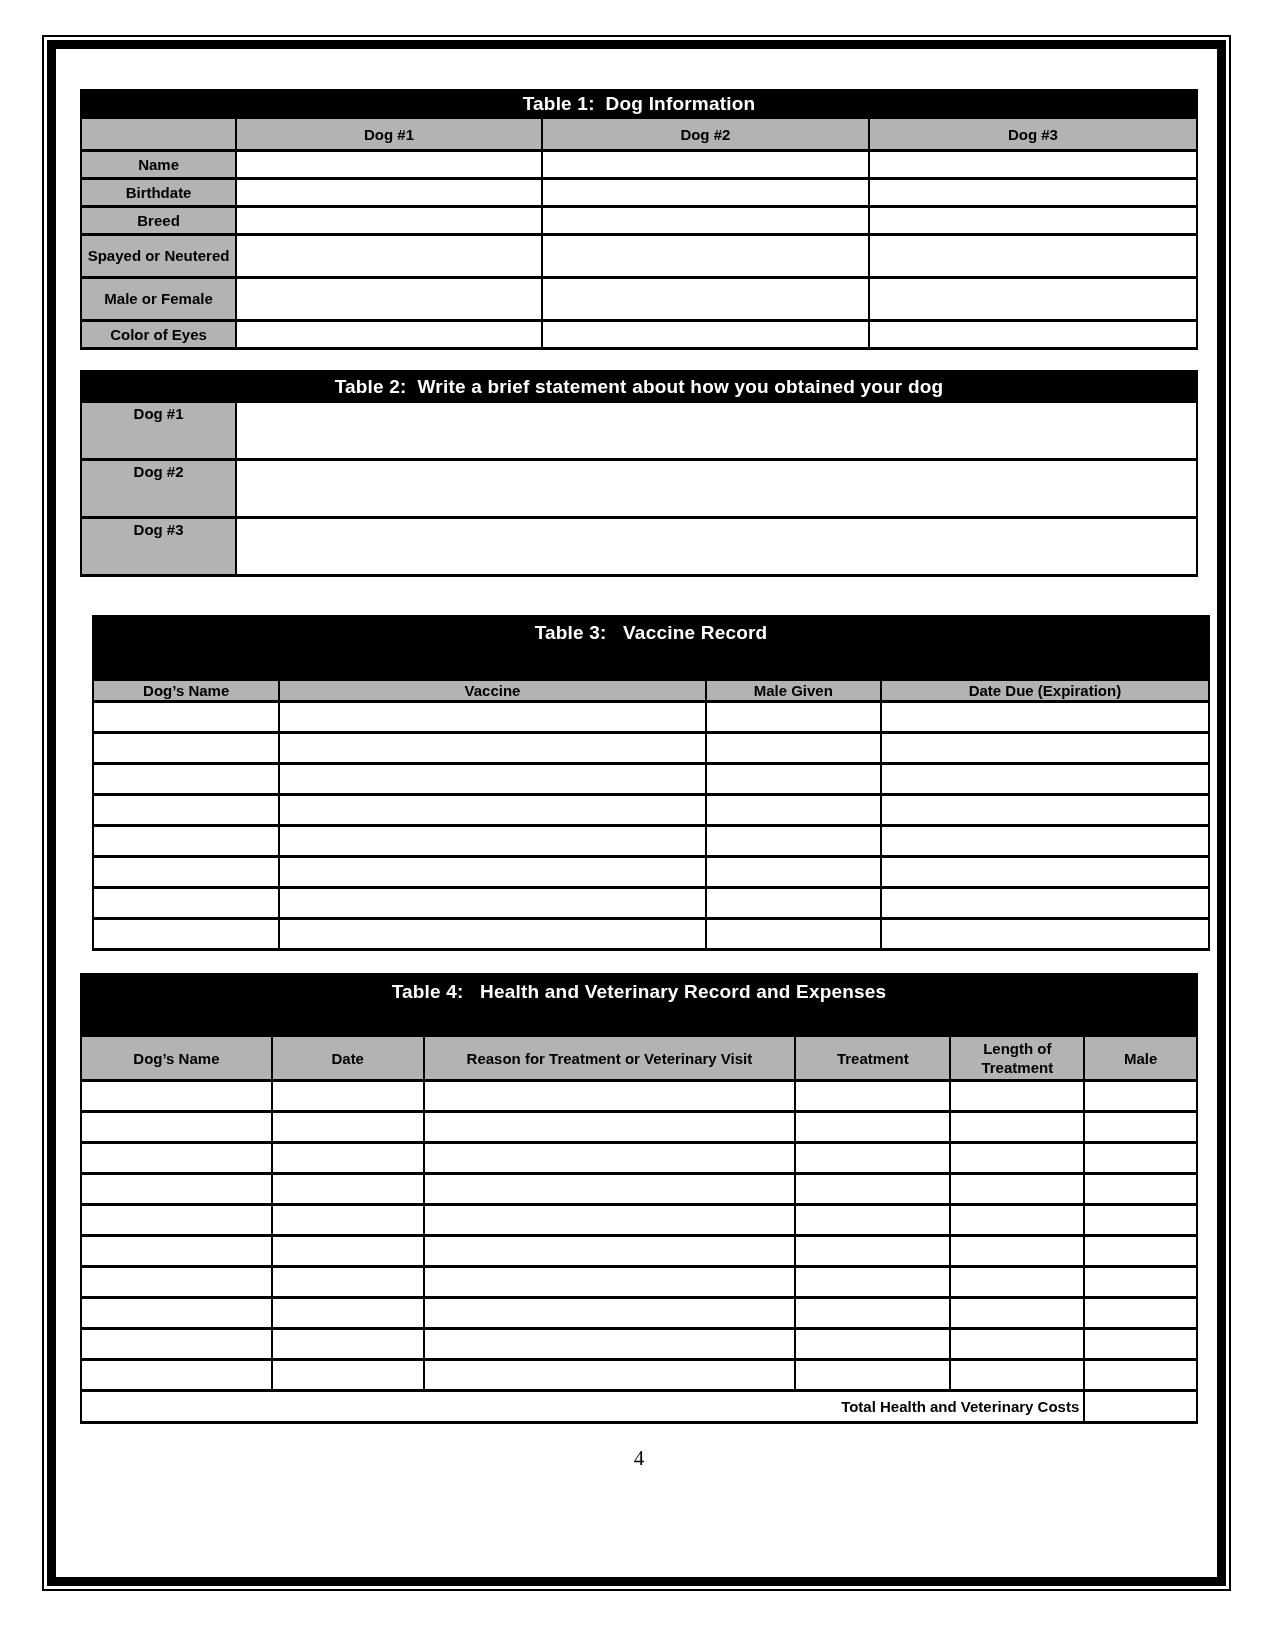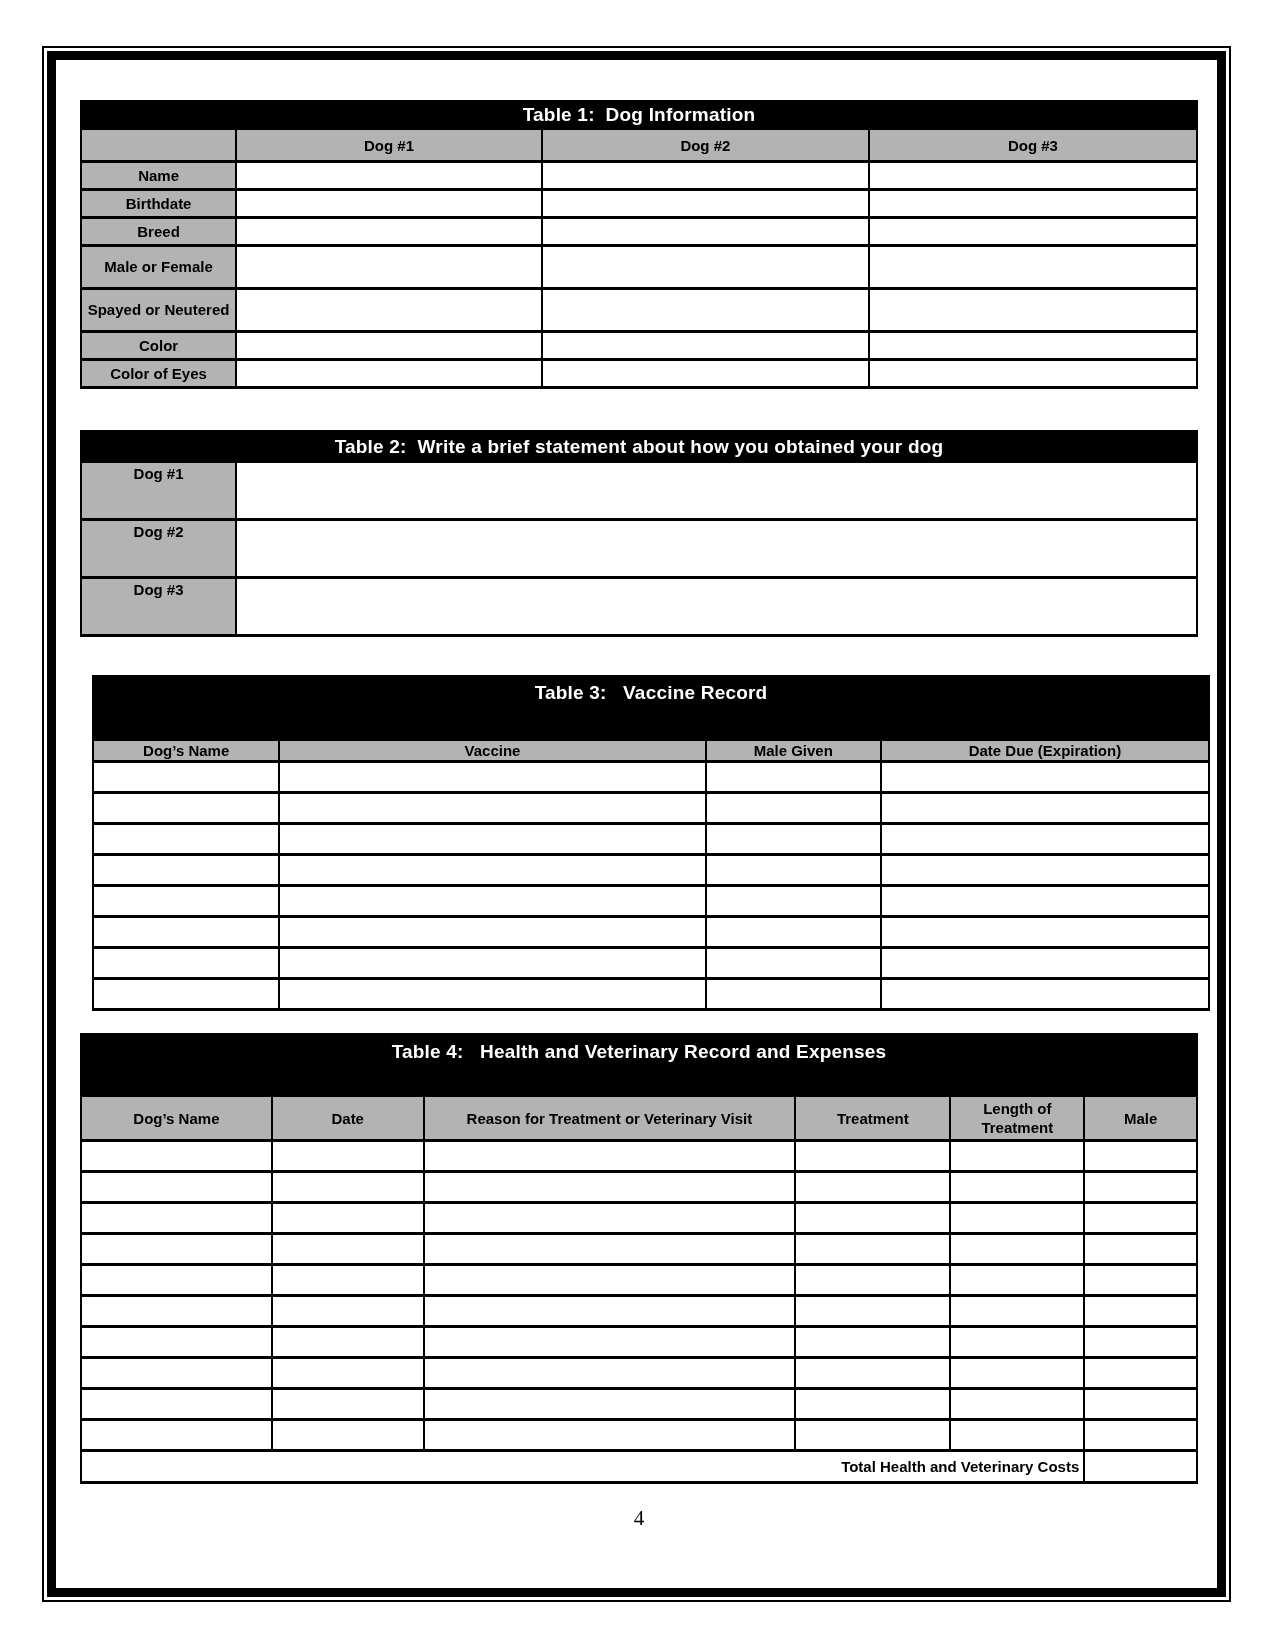--- a/index.html
+++ b/index.html
@@ -1,21 +1,21 @@
 <!DOCTYPE html>
 <html><head>
 <meta charset="utf-8">
 <style>
   html,body{margin:0;padding:0;background:#fff;}
   .page{
     width:1275px;height:1650px;background:#ffffff;position:relative;
     font-family:"Liberation Sans",sans-serif;color:#000;overflow:hidden;
   }
   .frame{
-    position:absolute;left:42px;top:46px;width:1189px;height:1556px;
+    position:absolute;left:42px;top:35px;width:1189px;height:1556px;
     border:2px solid #000;padding:3px;box-sizing:border-box;
   }
   .frame-inner{
     width:100%;height:100%;border:9px solid #000;box-sizing:border-box;
     padding:40px 0 0 24px;
   }
   table.t{
     border-collapse:collapse;table-layout:fixed;width:1118px;background:#fff;
   }
   table.t th,table.t td{
@@ -35,21 +35,21 @@
     background:#b3b3b3;color:#000;font-size:15px;font-weight:bold;
     text-align:center;line-height:18px;
   }
   td.cell{background:#fff;}
   
   .t1 .title-row th{height:27px;}
   .t1 tr.cols{height:33px;}
   .t1 tbody tr{height:28px;padding-left:48px;}
   .t1 tbody tr.tall{height:43px;}
   
-  .t2{margin-top:41px;}
+  .t2{margin-top:20px;}
   .t2 .title-row th{height:30px;}
   .t2 tbody tr{height:58px;}
   .t2 .lbl{vertical-align:top;padding-top:2px;}
   
   .t3{margin-top:38px;margin-left:12px;}
   .t3 .title-row th{height:63px;vertical-align:top;padding-top:4px;}
   .t3 tr.cols{height:21px;}
   .t3 tbody tr{height:31px;}
   
   .t4{margin-top:22px;}
@@ -104,33 +104,27 @@
               <td class="cell"></td>
               <td class="cell"></td>
             </tr>
             <tr class="">
               <th class="lbl">Breed</th>
               <td class="cell"></td>
               <td class="cell"></td>
               <td class="cell"></td>
             </tr>
             <tr class="tall">
+              <th class="lbl">Spayed or Neutered</th>
+              <td class="cell"></td>
+              <td class="cell"></td>
+              <td class="cell"></td>
+            </tr>
+            <tr class="tall">
               <th class="lbl">Male or Female</th>
-              <td class="cell"></td>
-              <td class="cell"></td>
-              <td class="cell"></td>
-            </tr>
-            <tr class="tall">
-              <th class="lbl">Spayed or Neutered</th>
-              <td class="cell"></td>
-              <td class="cell"></td>
-              <td class="cell"></td>
-            </tr>
-            <tr class="">
-              <th class="lbl">Color</th>
               <td class="cell"></td>
               <td class="cell"></td>
               <td class="cell"></td>
             </tr>
             <tr class="">
               <th class="lbl">Color of Eyes</th>
               <td class="cell"></td>
               <td class="cell"></td>
               <td class="cell"></td>
             </tr>

